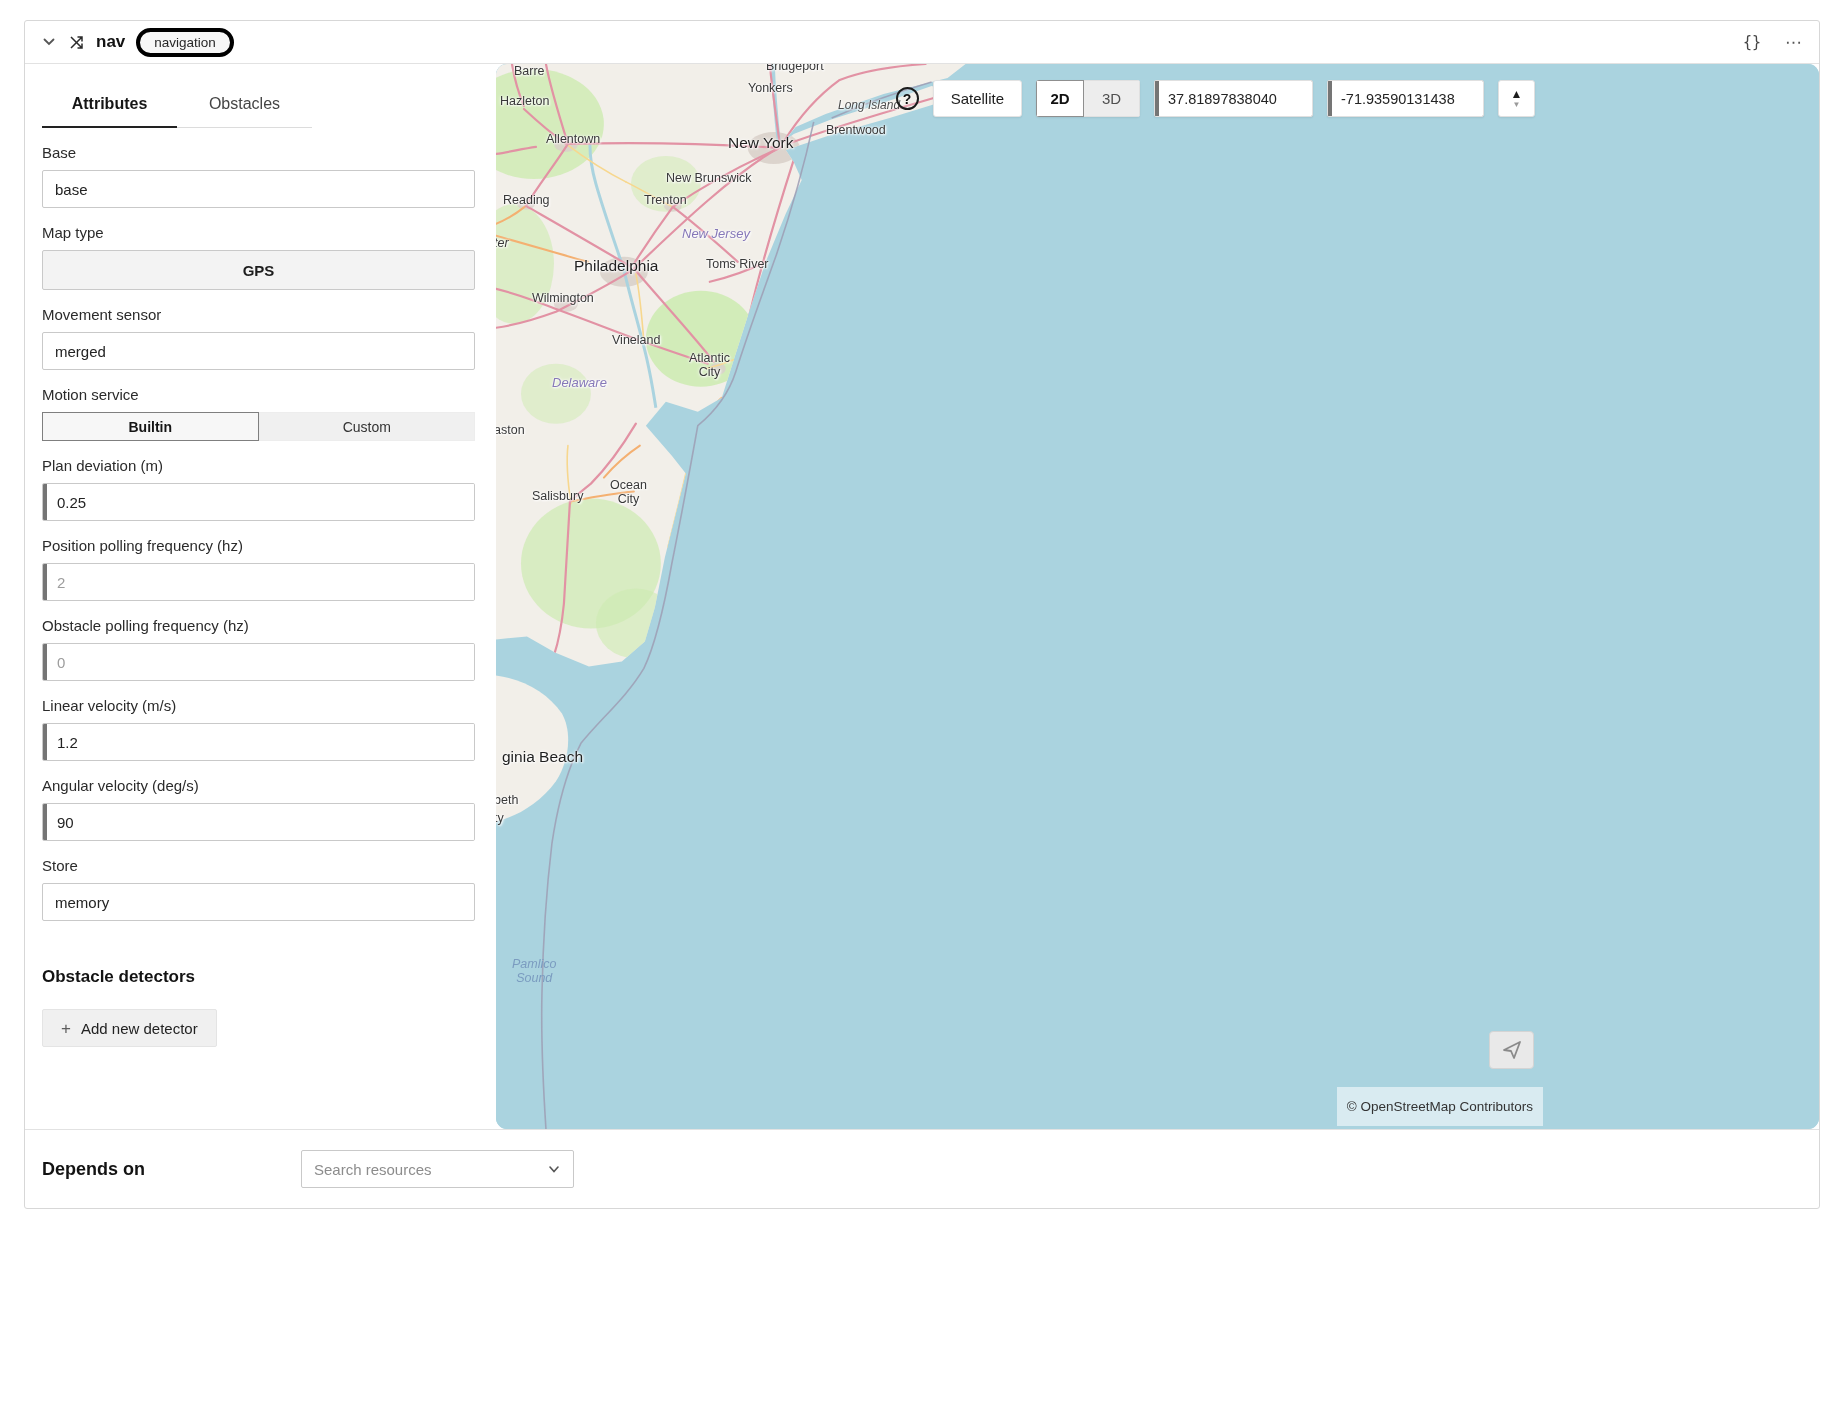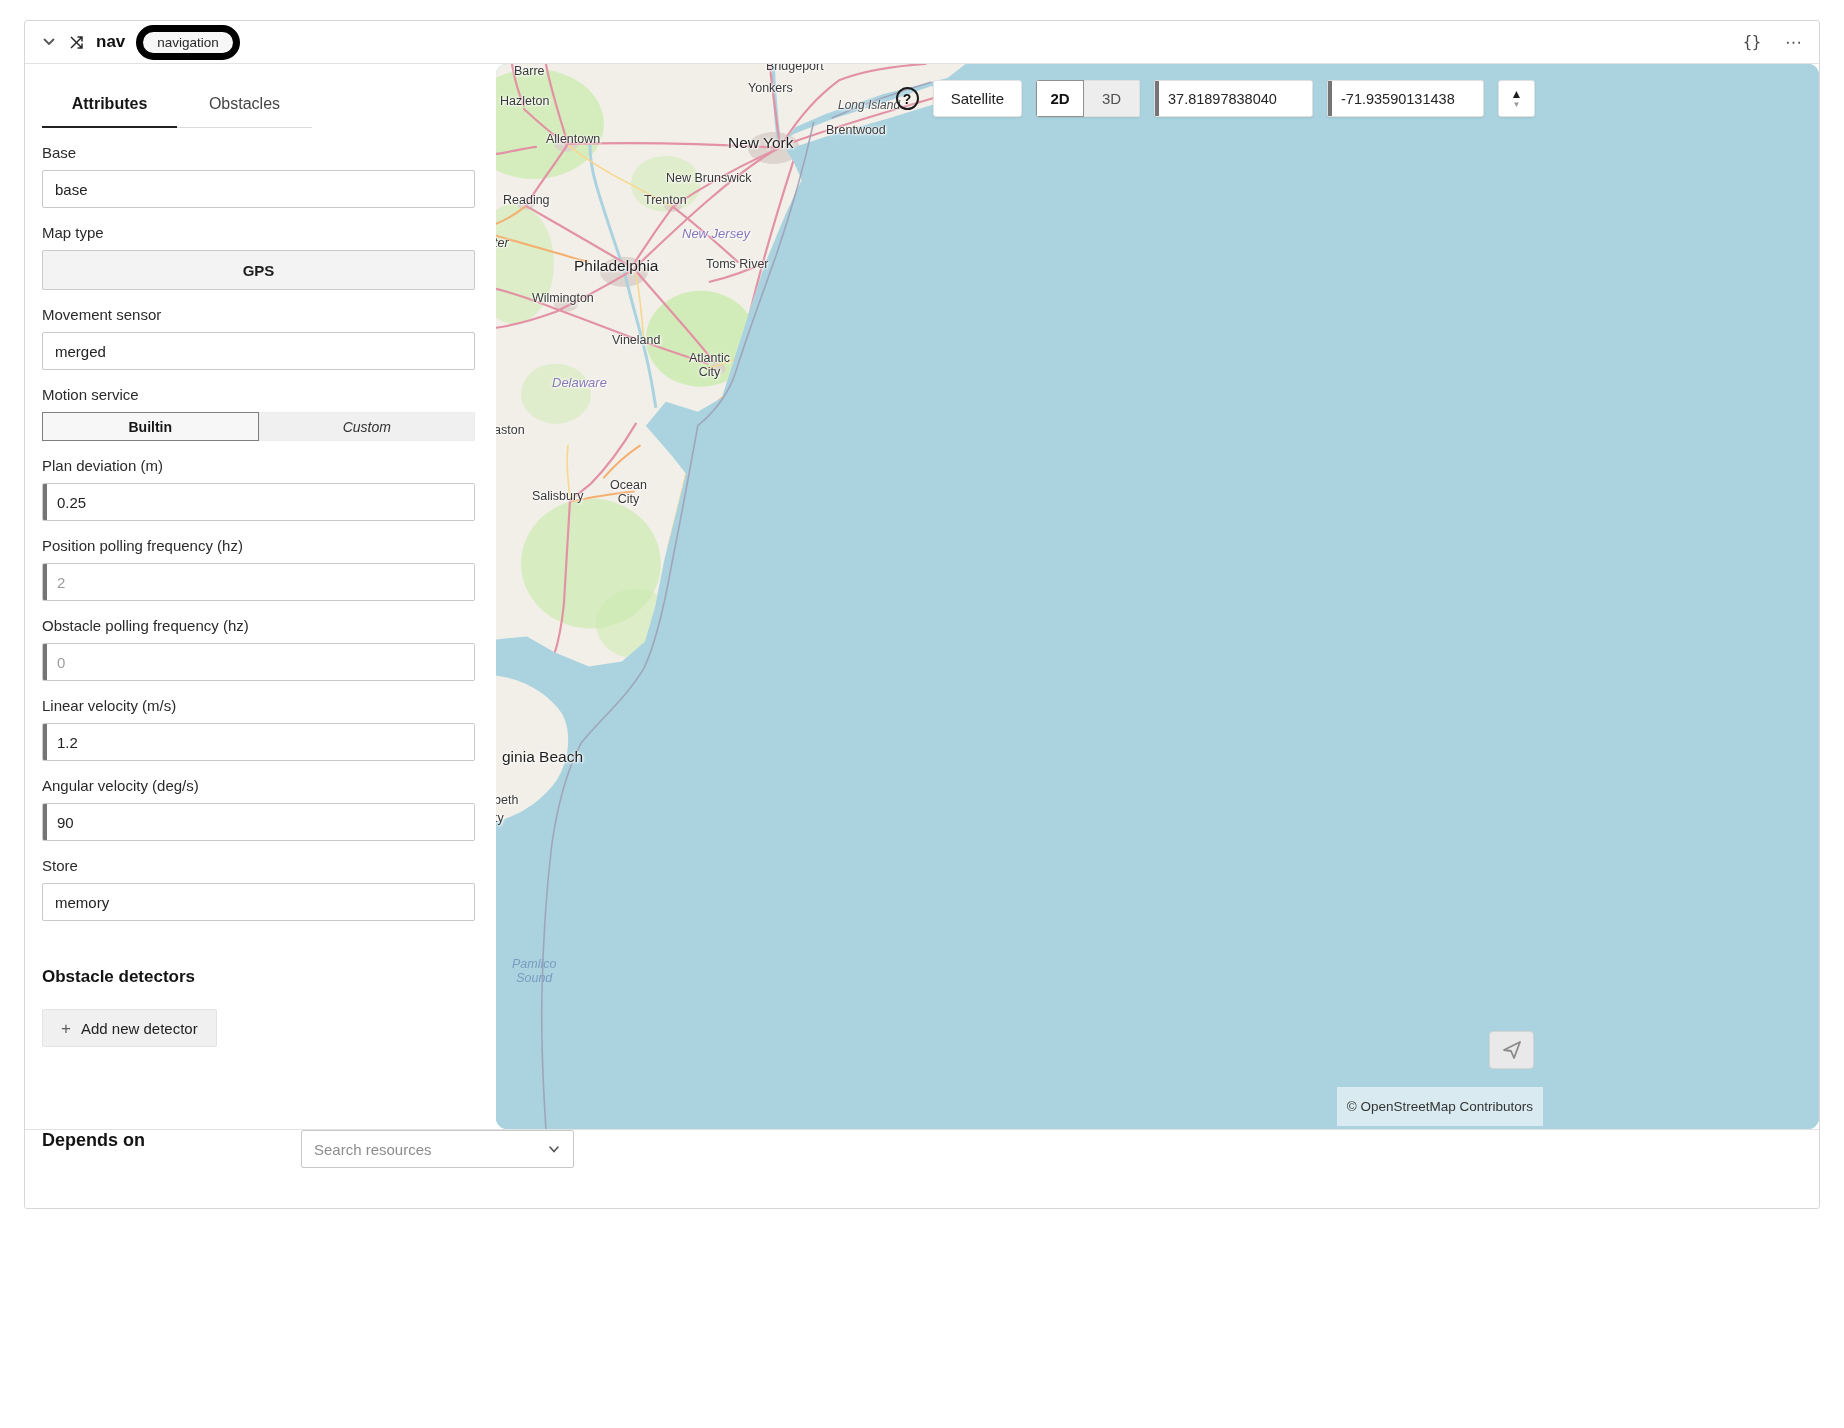--- a/index.html
+++ b/index.html
@@ -14,21 +14,21 @@
     margin:20px 24px 0 24px;
     border:1px solid #d7d7d7; border-radius:3px; background:#fff;
   }
   .card-header {
     height:42px; display:flex; align-items:center; justify-content:space-between;
     padding:0 16px;
   }
   .header-left { display:flex; align-items:center; gap:11px; }
   .card-title { font-size:17px; font-weight:700; color:#131313; }
   .badge {
-    border:7px solid #000000; background:#f7f7f7; border-radius:999px;
+    border:4px solid #000000; background:#f7f7f7; border-radius:999px;
     padding:3px 14px; font-size:13.5px; color:#282828;
   }
   .header-right { display:flex; align-items:center; gap:24px; }
   .braces { font-family:"DejaVu Sans Mono", monospace; font-size:15px; color:#444; cursor:pointer; }
   .menu-dots { font-size:17px; color:#555; letter-spacing:1px; cursor:pointer; }
   .icon-btn { display:flex; align-items:center; cursor:pointer; }
 
   .card-body { display:flex; border-top:1px solid #e2e2e2; height:1066px; }
 
   
@@ -61,21 +61,21 @@
   .wide-btn {
     width:433px; height:40px; background:#f3f3f3; border:1px solid #c9c9c9; border-radius:2px;
     font-size:15px; font-weight:700; color:#1d1d1d; font-family:inherit; cursor:pointer;
   }
   .segment { display:flex; width:433px; }
   .seg {
     width:50%; height:29px; display:flex; align-items:center; justify-content:center;
     font-size:14px; font-family:inherit; cursor:pointer;
   }
   .seg.sel { background:#f7f7f7; border:1px solid #7f7f7f; font-weight:700; color:#161616; }
-  .seg.unsel { background:#f0f0f0; border:1px solid #ededed; color:#333;font-style:italic; }
+  .seg.unsel { background:#f0f0f0; border:1px solid #ededed; color:#333; }
 
   .section-heading { margin-top:46px; font-size:17px; font-weight:700; color:#131313; }
   .add-btn {
     margin-top:22px; display:inline-flex; align-items:center; gap:10px;
     height:38px; padding:0 18px; background:#f0f0f0; border:1px solid #e4e4e4; border-radius:2px;
     font-size:15px; color:#222; font-family:inherit; cursor:pointer;
   }
   .plus { color:#5c5c5c; font-size:17px; line-height:1; }
 
   
@@ -140,21 +140,21 @@
     display:flex; align-items:center; justify-content:center; cursor:pointer;
   }
   .attribution {
     position:absolute; right:276px; bottom:3px;
     background:rgba(255,255,255,0.55); padding:12px 10px;
     font-size:13.5px; color:#333;
   }
 
   
   .card-footer {
-    border-top:1px solid #e2e2e2; height:79px; display:flex; align-items:flex-start; padding:0 17px;
+    border-top:1px solid #e2e2e2; height:79px; display:flex; align-items:center; padding:0 17px;
   }
   .depends-label { width:259px; font-size:18px; font-weight:700; color:#131313; }
   .depends-select {
     width:273px; height:38px; border:1px solid #c9c9c9; border-radius:2px; background:#fff;
     display:flex; align-items:center; justify-content:space-between; padding:0 12px; cursor:pointer;
   }
   .depends-select .ph { font-size:15px; color:#8c8c8c; }
 </style>
 </head>
 <body>

